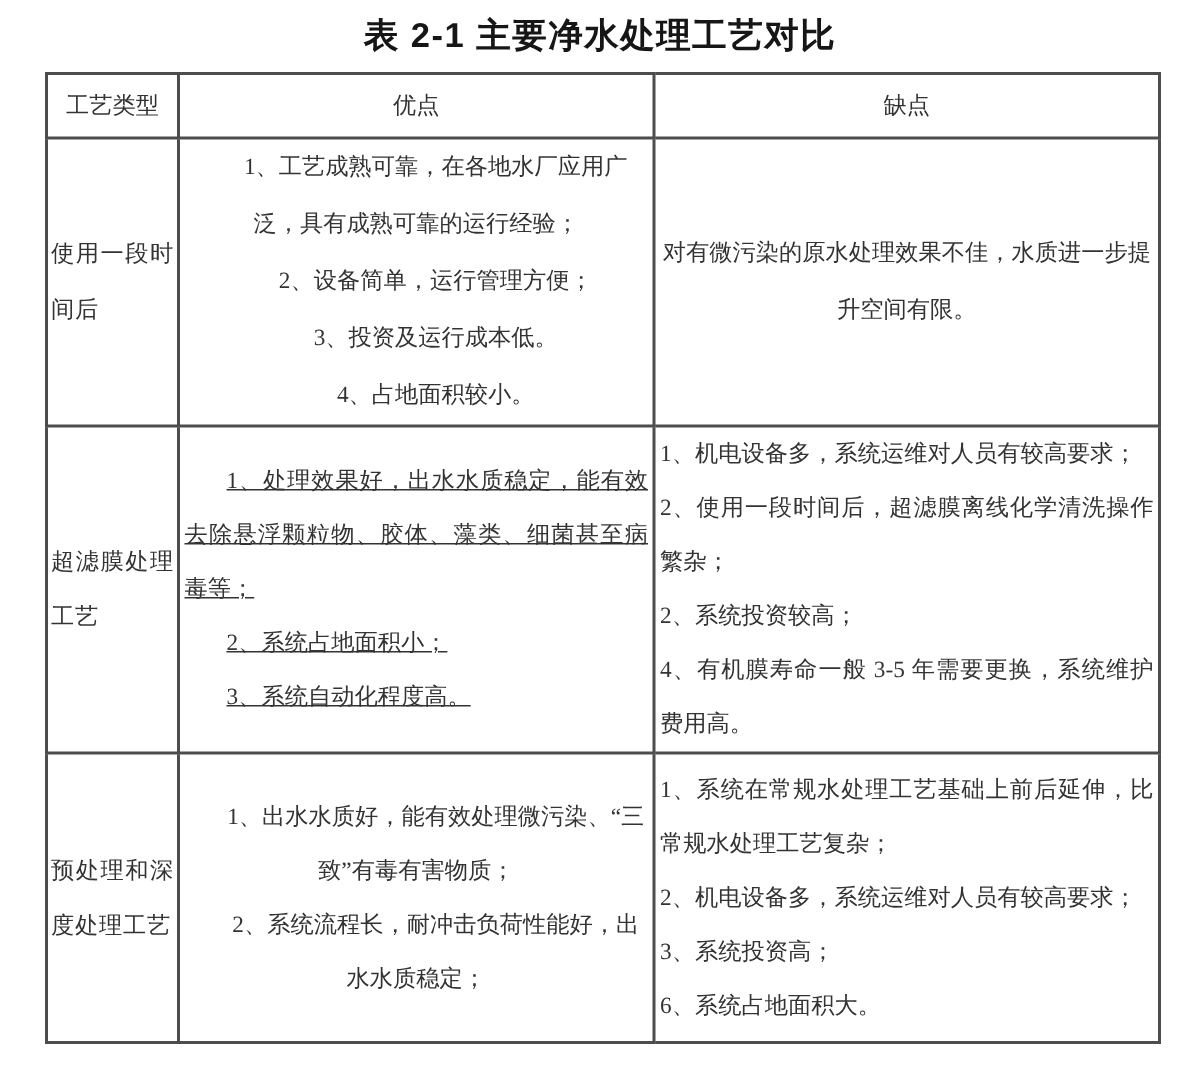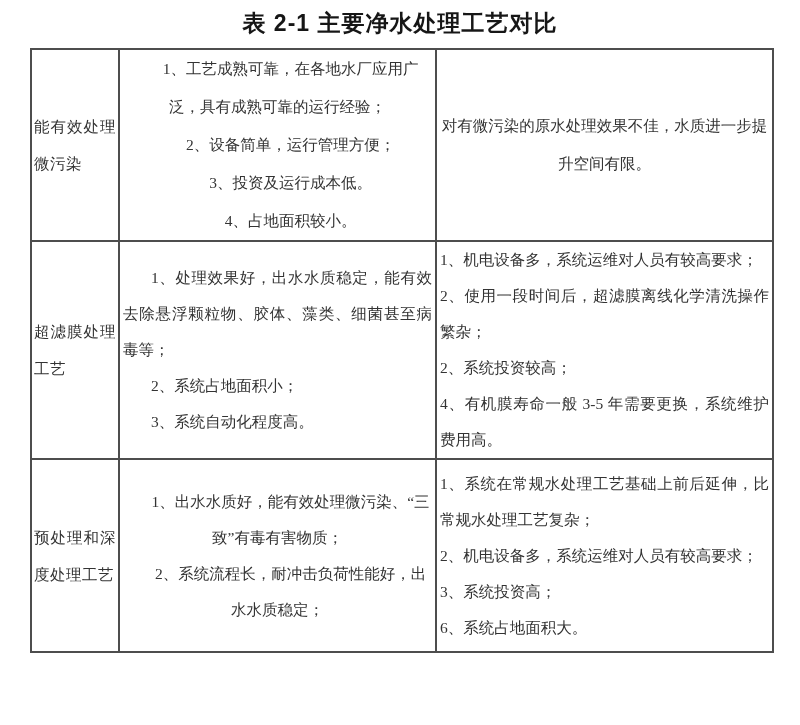--- a/index.html
+++ b/index.html
@@ -52,39 +52,44 @@
     line-height: 37px;
     letter-spacing: 0.5px;
   }
   td.adv-cell, td.dis-cell { padding: 0 3px; }
   tr.row-1 td.adv-cell, tr.row-1 td.dis-cell { line-height: 38px; }
   tr.row-2 td.adv-cell, tr.row-2 td.dis-cell,
   tr.row-3 td.adv-cell, tr.row-3 td.dis-cell { line-height: 36px; }
   p.para { margin: 0; }
   .p-center { text-align: center; }
   .p-center-ind { text-align: center; text-indent: 26px; }
-  .p-justify-ind { text-align: justify; text-indent: 28px; }
+  .p-justify-ind { text-align: justify; text-indent: 28px; text-decoration: underline; }
   .p-justify { text-align: justify; }
 </style>
 </head>
 <body>
 
 <div class="doc-title">表 2-1 主要净水处理工艺对比</div>
 
 <table class="cmp">
   <colgroup>
     <col class="c-type">
     <col class="c-adv">
     <col class="c-dis">
   </colgroup>
 
   <tbody>
+      <tr class="hdr">
+    <th class="h-type">工艺类型</th>
+    <th class="h-col">优点</th>
+    <th class="h-col">缺点</th>
+  </tr>
 
   <tr class="row-1">
-    <td class="type-cell">能有效处理微污染</td>
+    <td class="type-cell">使用一段时间后</td>
     <td class="adv-cell">
       <p class="para p-center-ind">1、工艺成熟可靠，在各地水厂应用广泛，具有成熟可靠的运行经验；</p>
       <p class="para p-center-ind">2、设备简单，运行管理方便；</p>
       <p class="para p-center-ind">3、投资及运行成本低。</p>
       <p class="para p-center-ind">4、占地面积较小。</p>
     </td>
     <td class="dis-cell">
       <p class="para p-center">对有微污染的原水处理效果不佳，水质进一步提升空间有限。</p>
     </td>
   </tr>

